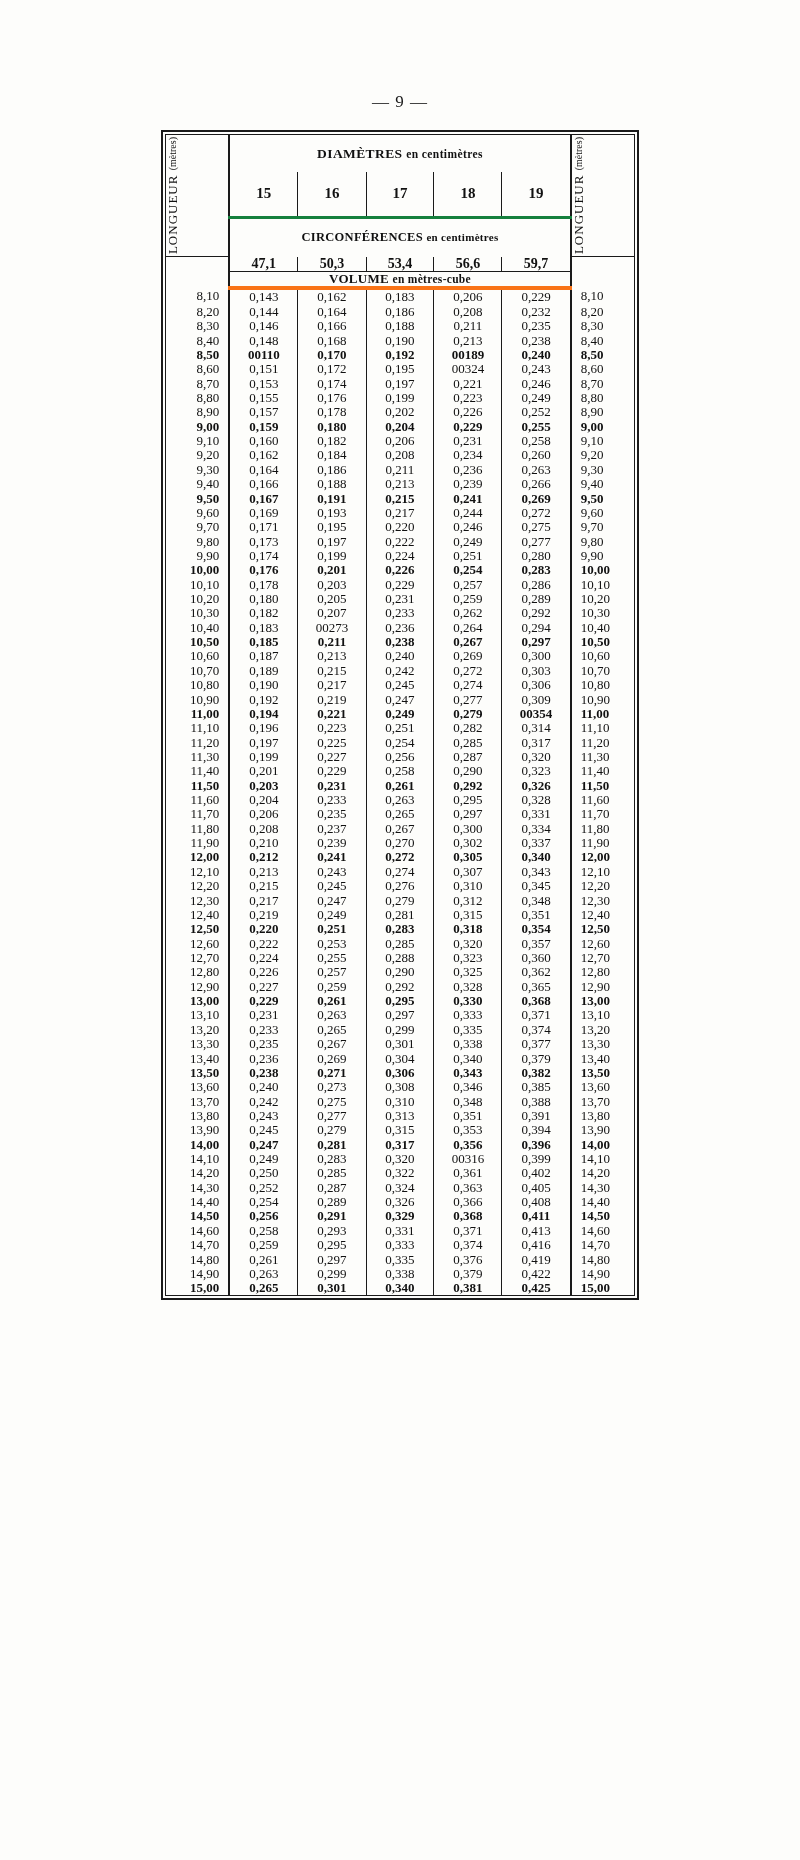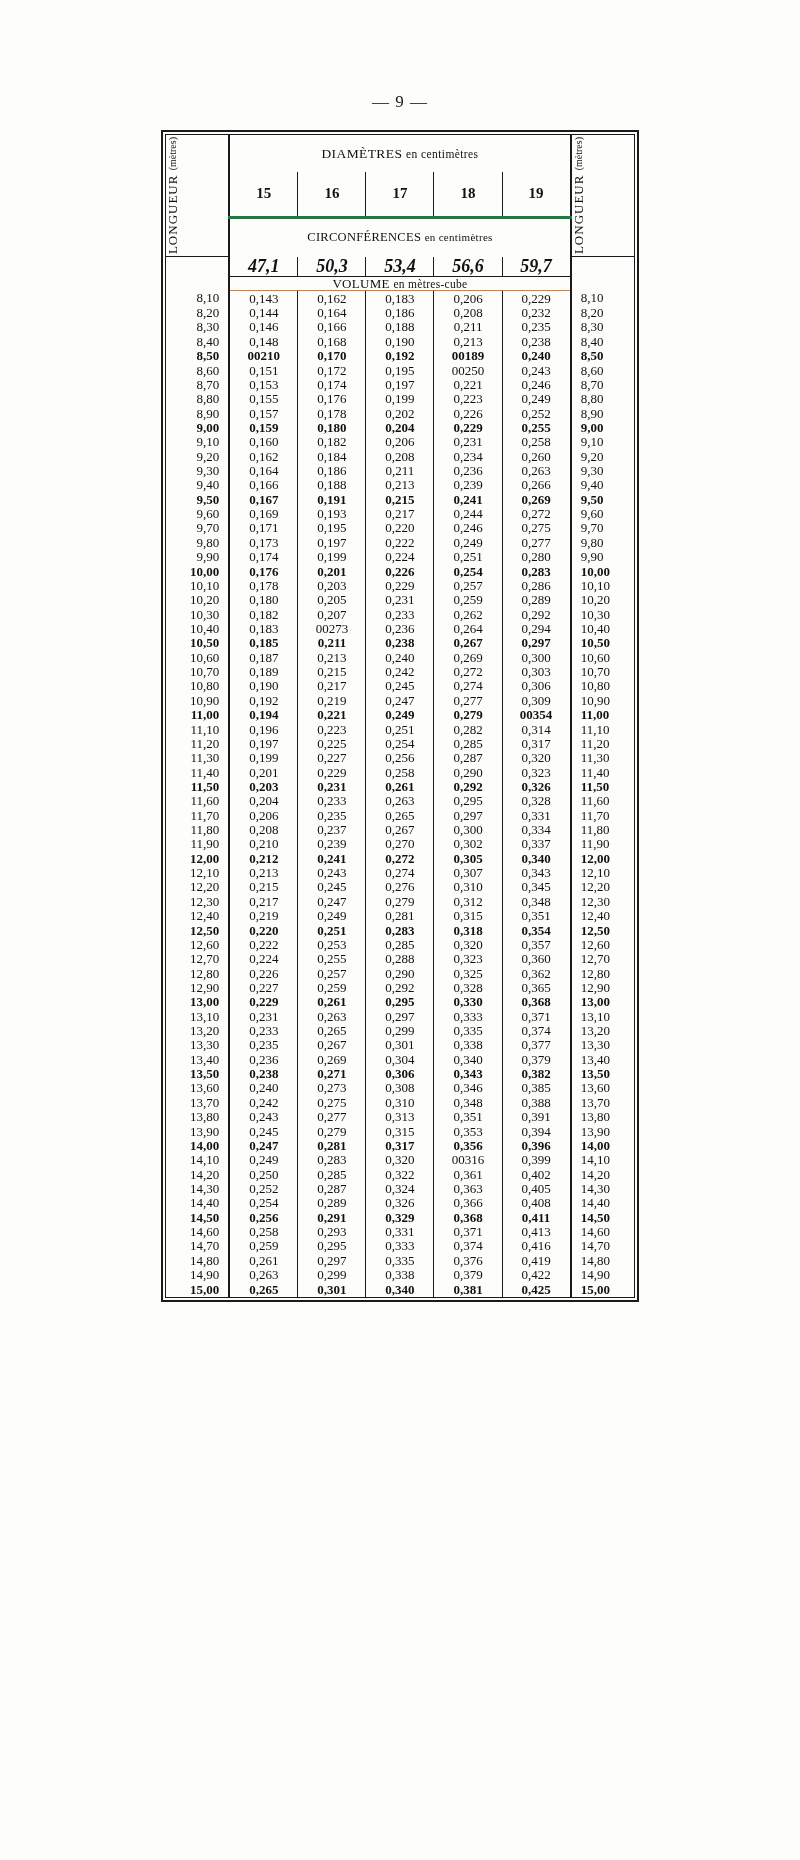--- a/index.html
+++ b/index.html
@@ -68,21 +68,21 @@
   }
   .vcol {
     width: 56px;
     border-right: 2px double #1a1a1a;
   }
   .vcol-r {
     width: 56px;
     border-left: 2px double #1a1a1a;
     border-right: none;
   }
-  .sep-left { border-left: 2px double #1a1a1a; }
+  .sep-left { border-left: 2px double #1a1a1a; font-weight: bold; }
   .dia-title {
     font-size: 13.5px;
     letter-spacing: 0.4px;
     padding: 3px 0 1px 0;
   }
   .dia-title .sm { font-size: 11.5px; }
   .dia-nums td {
     font-size: 15px;
     font-weight: bold;
     padding: 0 0 2px 0;
@@ -92,33 +92,32 @@
   }
   .dia-nums td.d:first-child { border-left: none; }
   .circ-title {
     font-size: 12.5px;
     letter-spacing: 0.3px;
     padding: 3px 0 1px 0;
     border-top: 3px solid #15803d;
   }
   .circ-title .sm { font-size: 11px; }
   .circ-nums td {
-    font-size: 18px;
+    font-size: 14px;
     font-weight: bold;
     padding: 0 0 2px 0;
-    font-style: italic;
   }
   .circ-nums td.d { border-left: 1px solid #1a1a1a; }
   .circ-nums td.d:first-child { border-left: none; }
   .vol-title {
     font-size: 13px;
     letter-spacing: 0.3px;
     padding: 3px 0 3px 0;
     border-top: 1px solid #1a1a1a;
-    border-bottom: 1px solid #f97316;
+    border-bottom: 4px solid #f97316;
   }
   .vol-title .sm { font-size: 11.5px; }
   
   tr.row td {
     font-size: 13px;
     padding: 0.3px 0;
     font-family: "Liberation Serif", serif;
   }
   tr.row td.len {
     width: 56px;
@@ -241,33 +240,33 @@
               <td class="len">8,40</td>
               <td class="v first">0,148</td>
               <td class="v">0,168</td>
               <td class="v">0,190</td>
               <td class="v">0,213</td>
               <td class="v">0,238</td>
               <td class="len-r">8,40</td>
             </tr>
             <tr class="row bold">
               <td class="len">8,50</td>
-              <td class="v first">00210</td>
+              <td class="v first">00110</td>
               <td class="v">0,170</td>
               <td class="v">0,192</td>
               <td class="v">00189</td>
               <td class="v">0,240</td>
               <td class="len-r">8,50</td>
             </tr>
             <tr class="row">
               <td class="len">8,60</td>
               <td class="v first">0,151</td>
               <td class="v">0,172</td>
               <td class="v">0,195</td>
-              <td class="v">00250</td>
+              <td class="v">00324</td>
               <td class="v">0,243</td>
               <td class="len-r">8,60</td>
             </tr>
             <tr class="row">
               <td class="len">8,70</td>
               <td class="v first">0,153</td>
               <td class="v">0,174</td>
               <td class="v">0,197</td>
               <td class="v">0,221</td>
               <td class="v">0,246</td>

